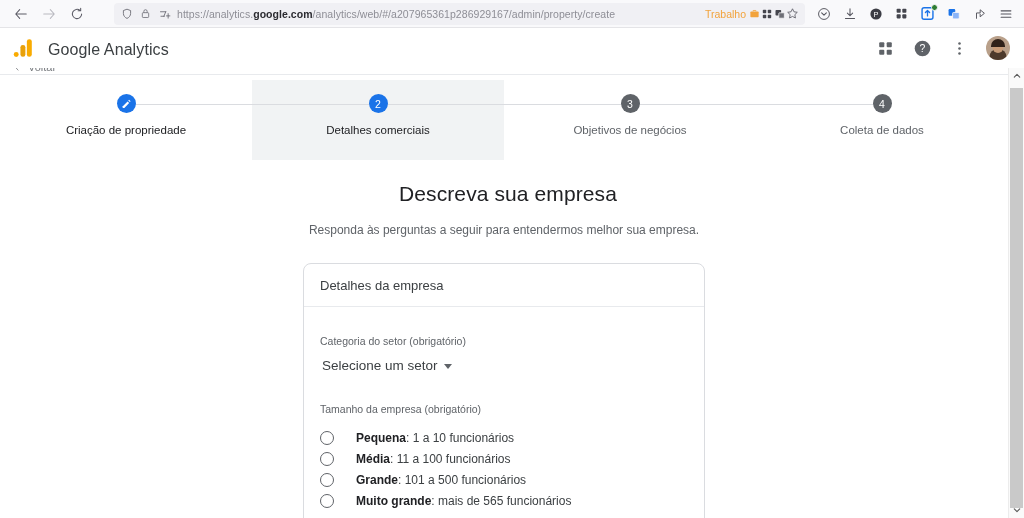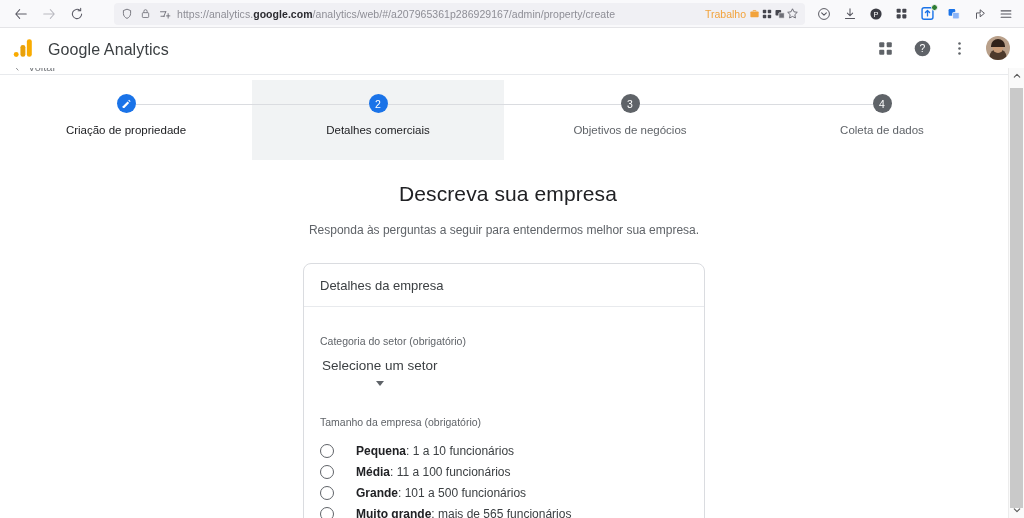--- a/index.html
+++ b/index.html
@@ -235,21 +235,20 @@
     margin-bottom: 9px;
   }
   .select-trigger {
     display: inline-flex;
     align-items: center;
     gap: 6px;
     font-size: 13.5px;
     color: #3c4043;
     cursor: pointer;
     padding: 1px 2px;
-    flex-direction: column;
   }
   .caret {
     width: 0; height: 0;
     border-left: 4px solid transparent;
     border-right: 4px solid transparent;
     border-top: 5px solid #5f6368;
     margin-top: 2px;
   }
   .field-label.second { margin-top: 29px; }
   .radio-row {

